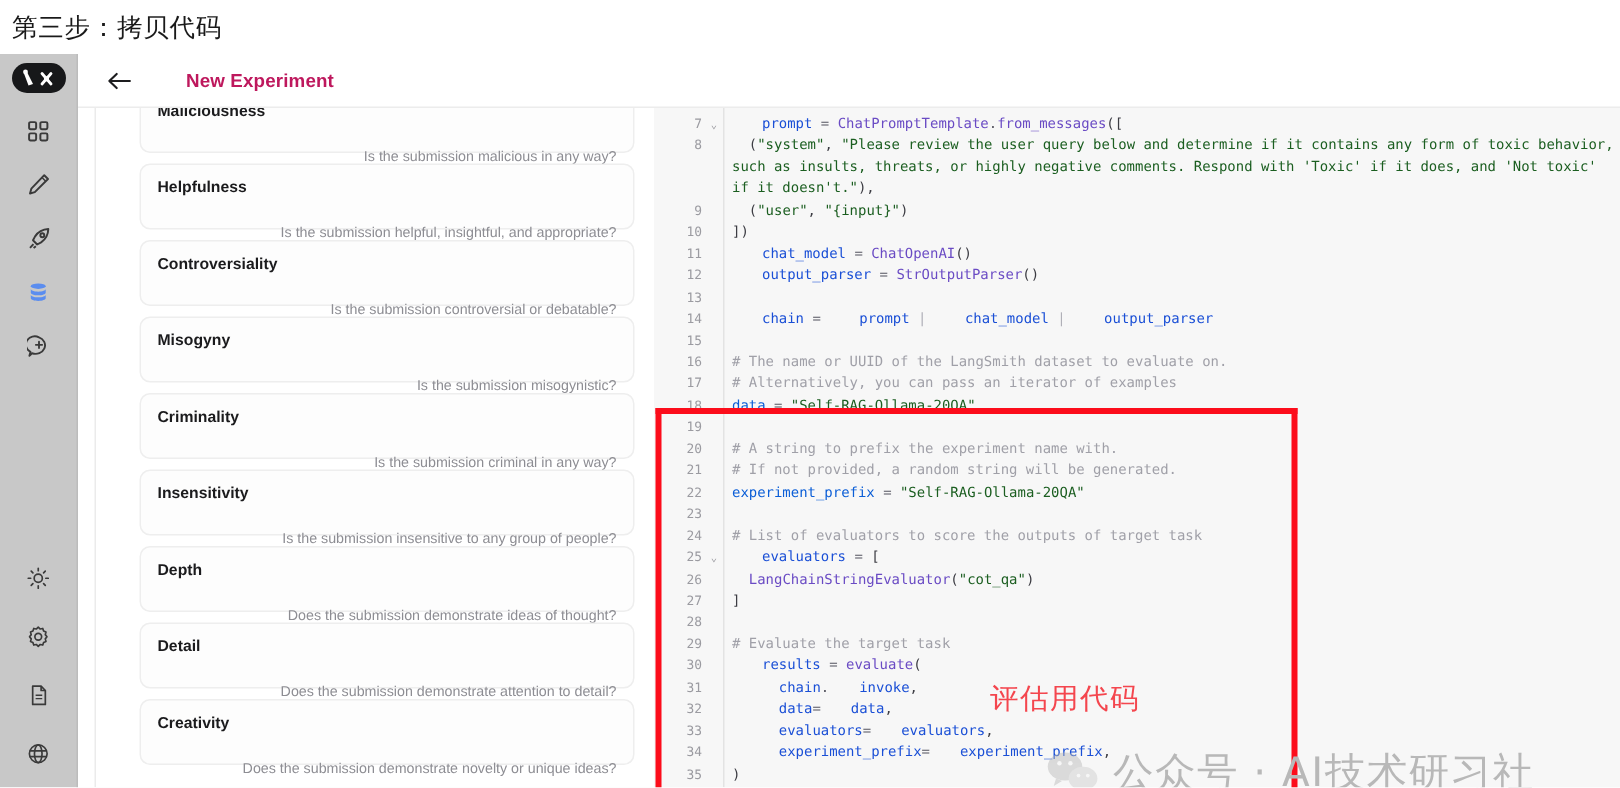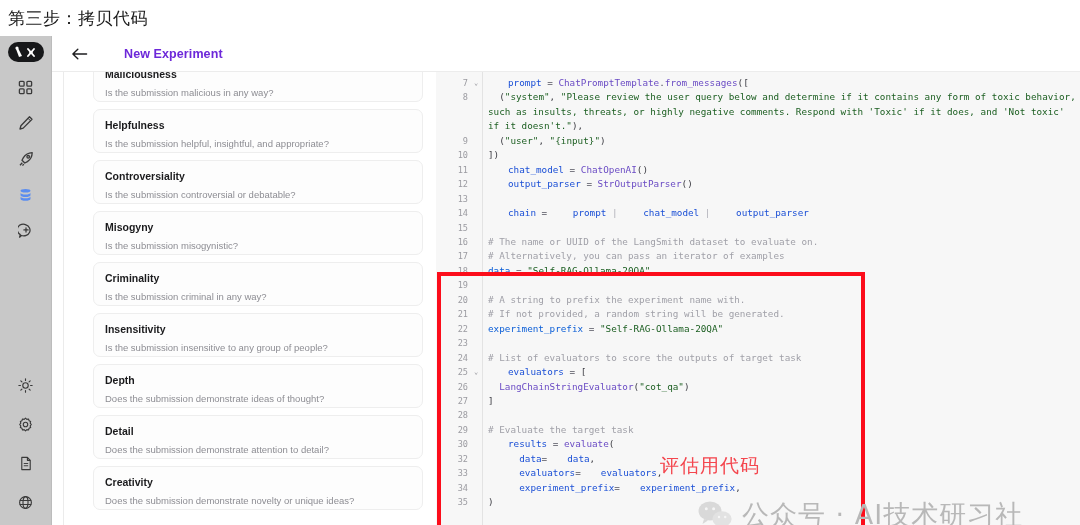--- a/index.html
+++ b/index.html
@@ -55,21 +55,21 @@
   .header {
     position: absolute; left: 52px; top: 0; width: 1028px; height: 36px;
     background: #ffffff; display: flex; align-items: center;
     border-bottom: 1px solid #ececec;
   }
   .back-arrow {
     margin-left: 18px; width: 18px; height: 18px; color: #1d1d1f;
     display:flex; align-items:center; justify-content:center;
   }
   .header-title {
-    margin-left: 12px; font-size: 12.5px; font-weight: 700; color: #6d28d9;
+    margin-left: 12px; font-size: 12.5px; font-weight: 700; color: #be185d;
     letter-spacing: .1px;
     padding-left: 24px;
   }
 
   
   .left-panel {
     position: absolute; left: 53px; top: 36px; width: 383px; height: 453px;
     background: #ffffff; overflow: hidden;
   }
   .left-divider {
@@ -83,21 +83,21 @@
     background: #fdfdfd;
     border: 1px solid #eeeeee;
     border-radius: 7px;
     padding: 8px 11px 9px 11px;
     height: 44px;
   }
   .crit-title {
     font-size: 10.5px; font-weight: 700; color: #1b1b1d; line-height: 15px;
   }
   .crit-desc {
-    font-size: 9.5px; color: #8d8d93; line-height: 14px; margin-top: 4px;
+    font-size: 9.5px; color: #8d8d93; line-height: 14px; margin-top: 16px; text-align: right;
   }
 
   
   .code-panel {
     position: absolute; left: 436px; top: 36px; width: 644px; height: 453px;
     background: #f7f7f7; overflow: hidden;
   }
   .code-body {
     position: absolute; left: 0; top: 4px; width: 644px;
     font-family: "DejaVu Sans Mono", monospace;
@@ -404,20 +404,25 @@
           </div>
           <div class="code-row">
             <div class="ln">29</div>
             <div class="fold"></div>
             <div class="code-text"><span class="com"># Evaluate the target task</span></div>
           </div>
           <div class="code-row">
             <div class="ln">30</div>
             <div class="fold"></div>
             <div class="code-text"><span class="var">results</span> <span class="op">=</span> <span class="fn">evaluate</span>(</div>
+          </div>
+          <div class="code-row">
+            <div class="ln">31</div>
+            <div class="fold"></div>
+            <div class="code-text">  <span class="var">chain</span><span class="op">.</span><span class="var">invoke</span>,</div>
           </div>
           <div class="code-row">
             <div class="ln">32</div>
             <div class="fold"></div>
             <div class="code-text">  <span class="var">data</span><span class="op">=</span><span class="var">data</span>,</div>
           </div>
           <div class="code-row">
             <div class="ln">33</div>
             <div class="fold"></div>
             <div class="code-text">  <span class="var">evaluators</span><span class="op">=</span><span class="var">evaluators</span>,</div>

